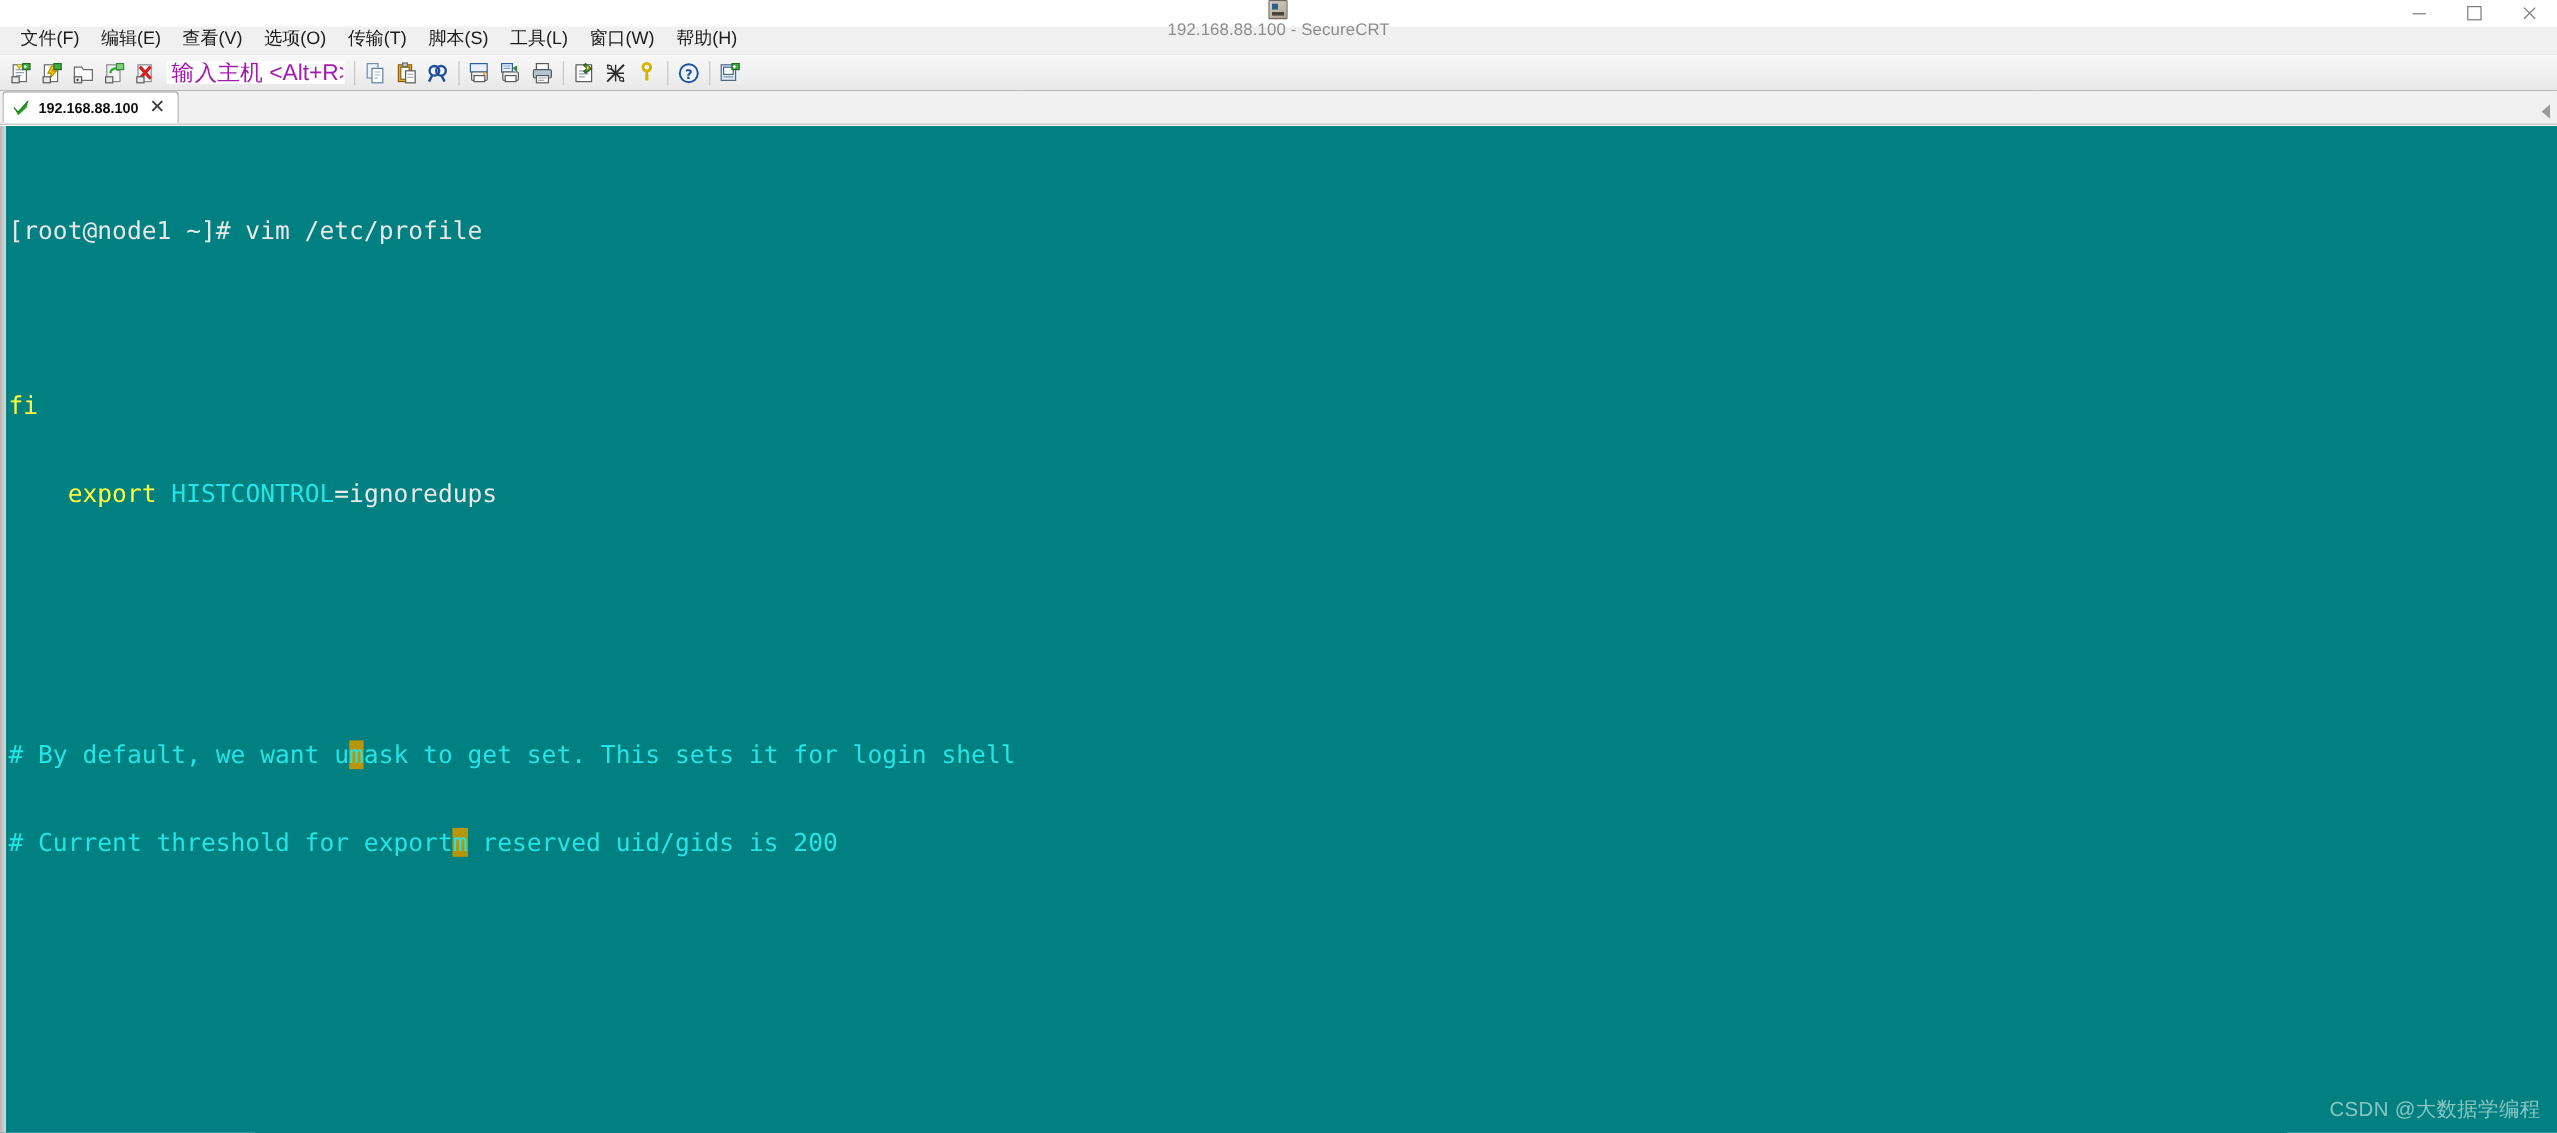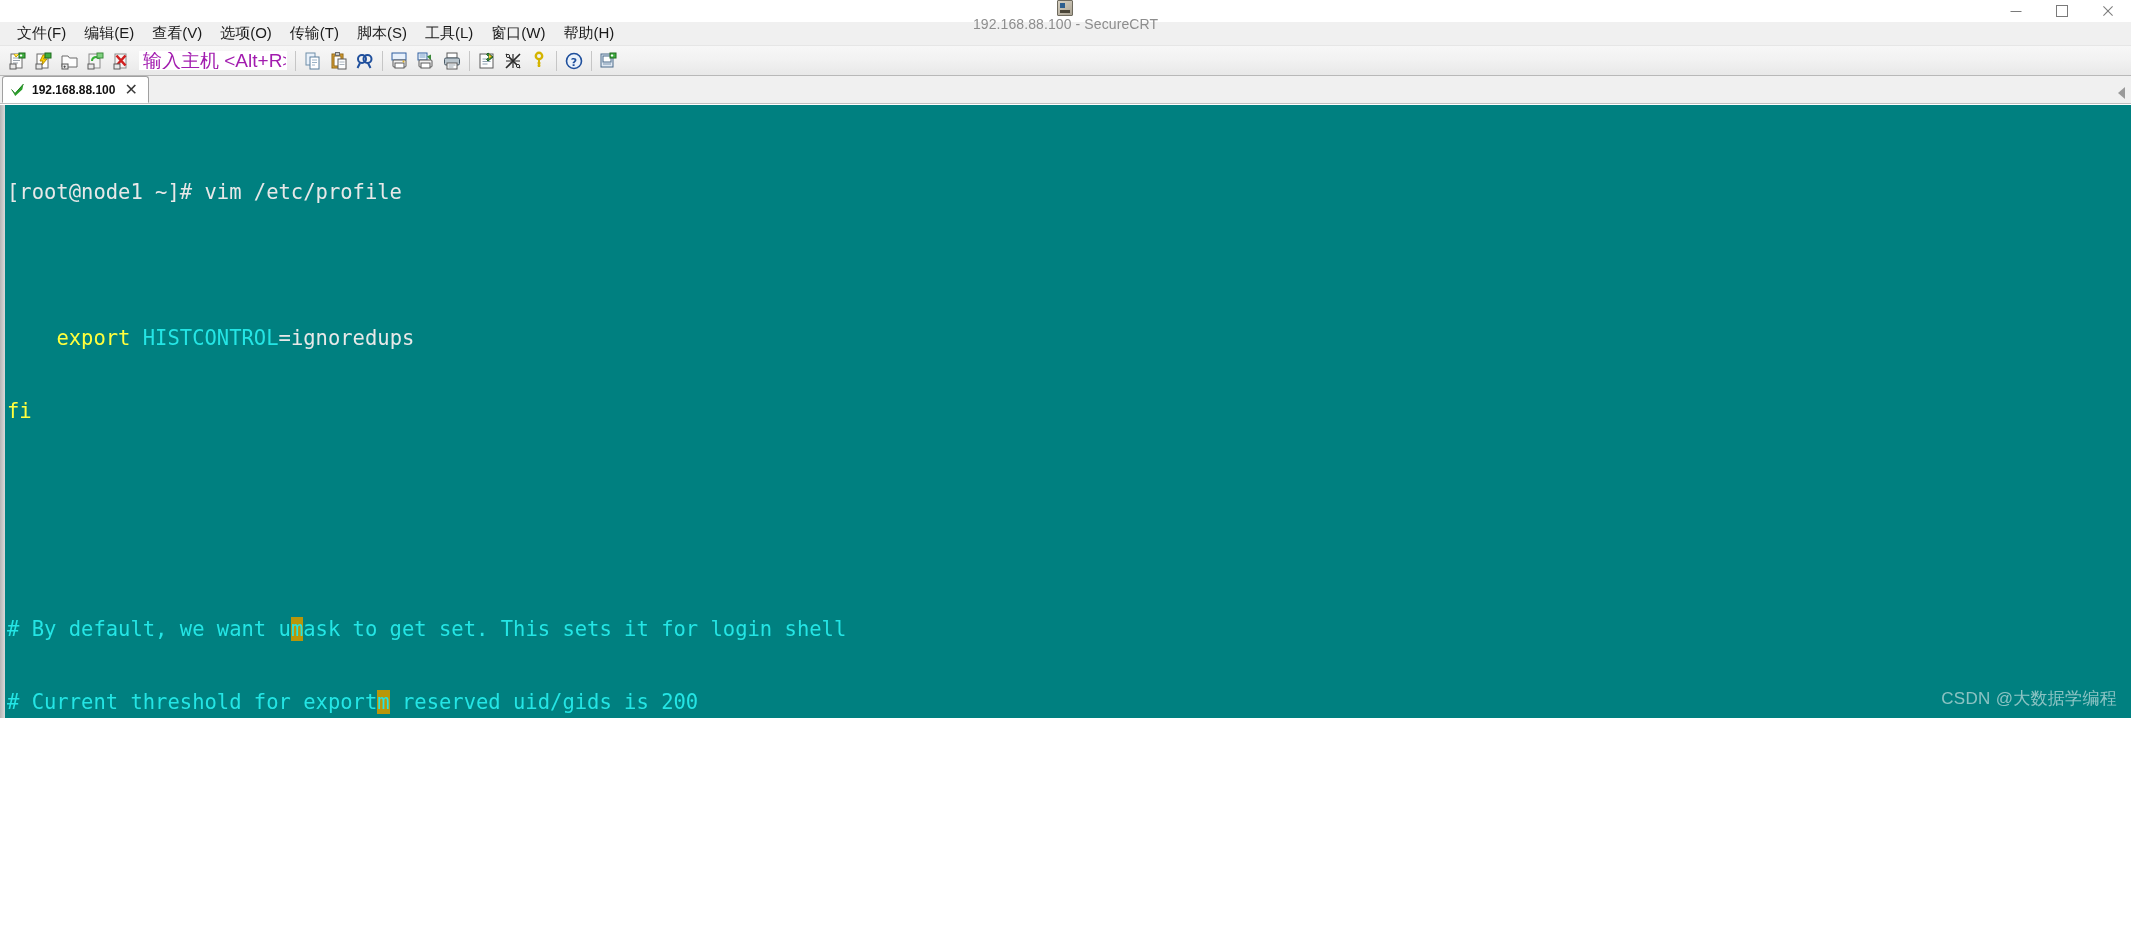--- a/index.html
+++ b/index.html
@@ -123,21 +123,21 @@
     position:absolute; right:6px; bottom:4px;
     width:0; height:0;
     border-top:6px solid transparent; border-bottom:6px solid transparent;
     border-right:7px solid #9a9a9a;
   }
 
   
   #terminal {
     position: absolute;
     left: 0; top: 105px;
-    width: 2131px; height: 613px;
+    width: 2131px; height: 839px;
     background: #008080;
     overflow: hidden;
   }
   #term-leftborder {
     position:absolute; left:0; top:0; width:5px; height:100%;
     background: linear-gradient(to right,#b5b5b5,#d9d9d9);
   }
   #term-lines {
     position: absolute; left: 7px; top: 2px;
     font-family: "DejaVu Sans Mono", monospace;
@@ -355,22 +355,22 @@
   <div id="tabbar-arrow"></div>
 </div>
 
 <div id="terminal">
   <div id="term-leftborder"></div>
 
   <div id="term-lines">
 
     <div class="ln"><span class="c-white">[root@node1 ~]# vim /etc/profile</span></div>
     <div class="ln"> </div>
+    <div class="ln"><span class="c-yellow">fi</span></div>
     <div class="ln"><span class="c-white">    </span><span class="c-yellow">export</span><span class="c-white"> </span><span class="c-cyan">HISTCONTROL</span><span class="c-white">=ignoredups</span></div>
-    <div class="ln"><span class="c-yellow">fi</span></div>
     <div class="ln"> </div>
     <div class="ln"> </div>
     <div class="ln"><span class="c-cyan"># By default, we want u</span><span class="hl">m</span><span class="c-cyan">ask to get set. This sets it for login shell</span></div>
     <div class="ln"><span class="c-cyan"># Current threshold for export</span><span class="hl">m</span><span class="c-cyan"> reserved uid/gids is 200</span></div>
     
     
     
     
     
     

